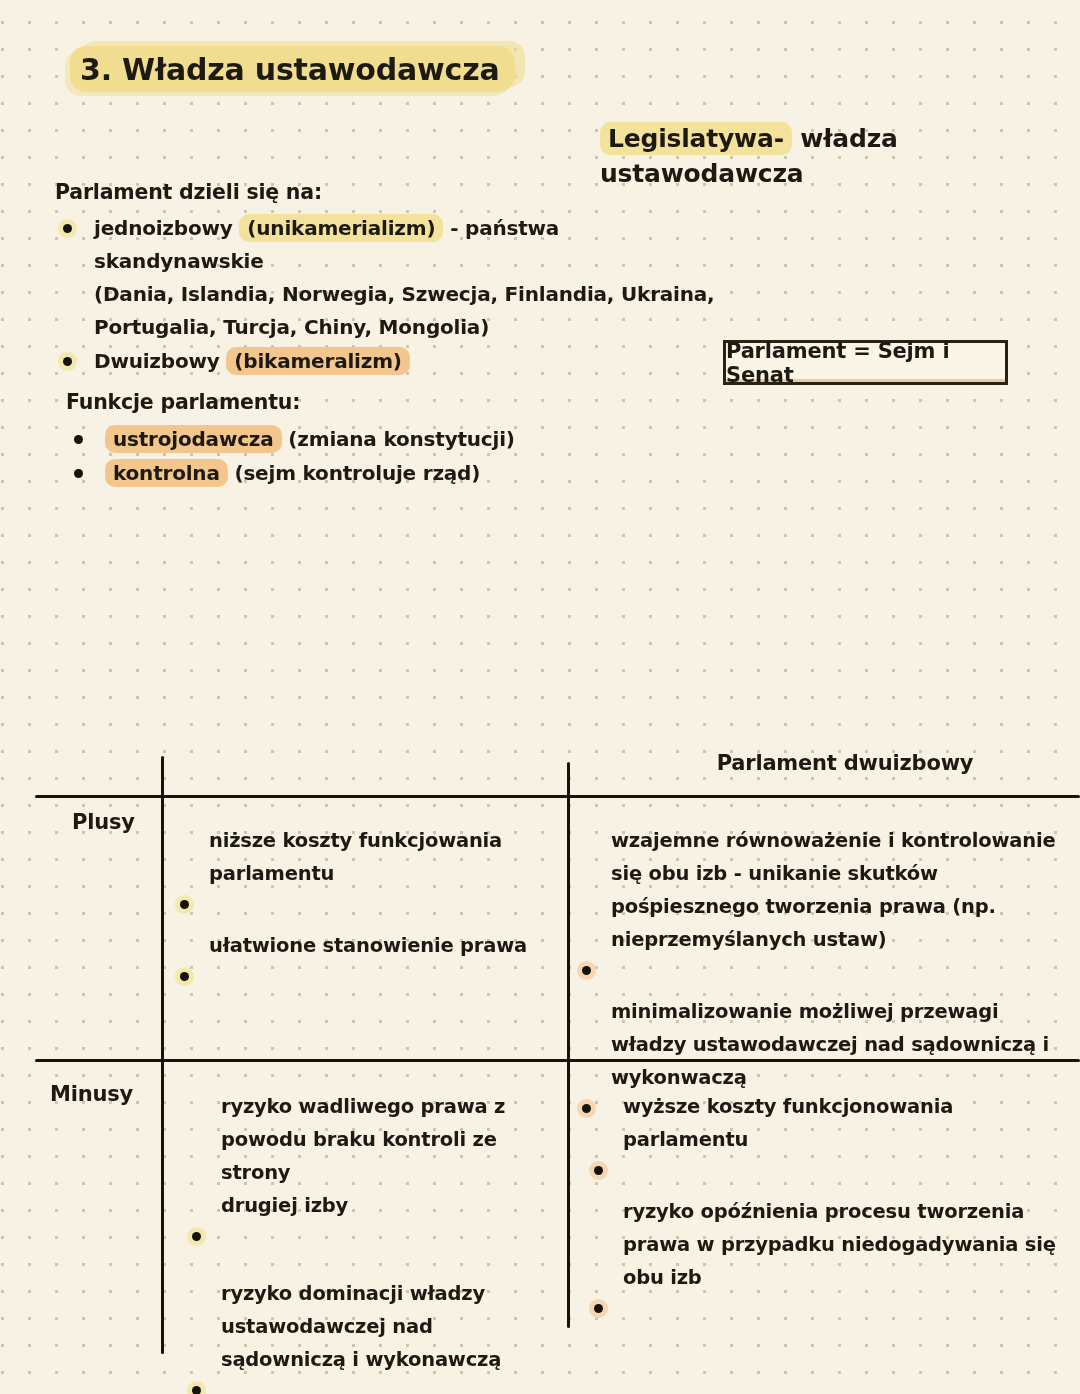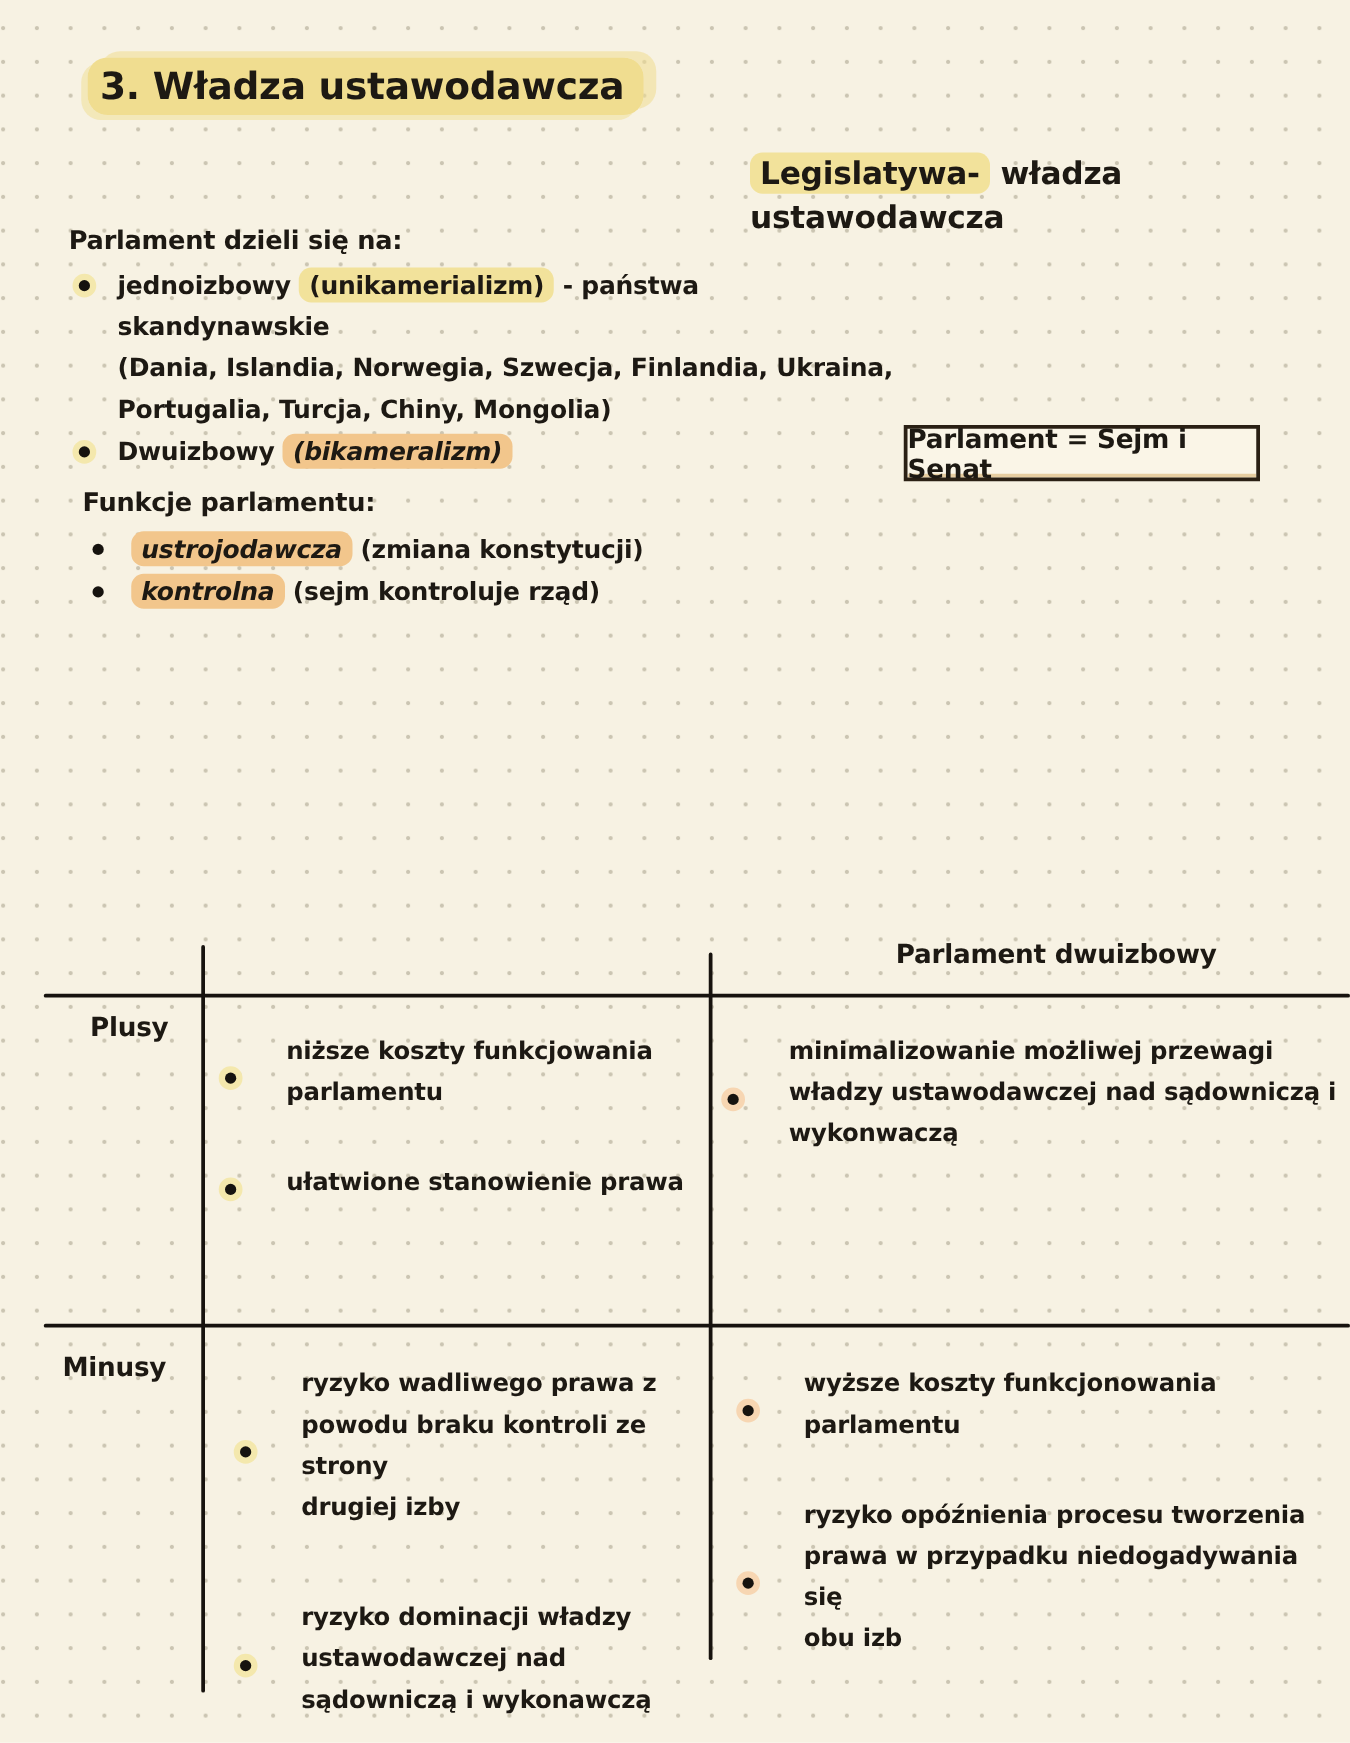--- a/index.html
+++ b/index.html
@@ -36,21 +36,21 @@
 
   
   .side-note{
     left:600px;top:96px;
     font-size:25px;line-height:35px;
     width:330px;
   }
 
   
   .hl-y{background:#f2e29b;padding:2px 8px;border-radius:10px;-webkit-box-decoration-break:clone;box-decoration-break:clone;}
-  .hl-o{background:#f2c68c;padding:2px 8px;border-radius:10px;-webkit-box-decoration-break:clone;box-decoration-break:clone;font-style:italic;}
+  .hl-o{background:#f2c68c;padding:2px 8px;border-radius:10px;-webkit-box-decoration-break:clone;box-decoration-break:clone;}
 
   
   .heading{font-size:20.5px;margin:0;}
   ul.note-list{list-style:none;margin:8px 0 0 0;padding:0;font-size:20px;line-height:33px;}
   ul.note-list li{display:flex;align-items:flex-start;margin:0 0 1px 0;}
   .dot{
     flex:0 0 auto;width:9px;height:9px;border-radius:50%;
     background:#16130f;margin:12px 22px 0 8px;
   }
   .dot.halo-y{box-shadow:0 0 0 5px #f4e8ad;}
@@ -84,21 +84,21 @@
   .col-header{font-size:21px;text-align:center;margin:0;}
   .col-header-1{left:170px;top:754px;width:390px;}
   .col-header-2{left:620px;top:751px;width:450px;}
 
   .row-label{font-size:21px;margin:0;}
   .row-label-plusy{left:72px;top:810px;}
   .row-label-minusy{left:50px;top:1082px;}
 
   .cell{font-size:19.5px;line-height:33px;}
   .cell ul{list-style:none;margin:0;padding:0;}
-  .cell li{display:flex;align-items:center;gap:20px;}
+  .cell li{display:flex;align-items:flex-end;}
   .cell .dot{margin:12px 20px 0 0;}
   .cell-plusy-jedno{left:180px;top:804px;width:380px;}
   .cell-plusy-dwu{left:582px;top:804px;width:490px;}
   .cell-minusy-jedno{left:192px;top:1070px;width:370px;}
   .cell-minusy-jedno li.gap{margin-top:16px;}
   .cell-minusy-dwu{left:594px;top:1070px;width:480px;}
 </style>
 </head>
 <body>
 
@@ -164,20 +164,27 @@
           <span class="dot halo-y"></span>
           <p class="pre-line">ułatwione stanowienie prawa</p>
         </li>
     </ul>
   </div>
 
   <div class="abs cell cell-plusy-dwu">
     <ul>
       <li>
           <span class="dot halo-p"></span>
+          <p class="pre-line">wzajemne równoważenie i kontrolowanie
+się obu izb - unikanie skutków
+pośpiesznego tworzenia prawa (np.
+nieprzemyślanych ustaw)</p>
+        </li>
+      <li>
+          <span class="dot halo-p"></span>
           <p class="pre-line">minimalizowanie możliwej przewagi
 władzy ustawodawczej nad sądowniczą i
 wykonwaczą</p>
         </li>
     </ul>
   </div>
 
   <div class="abs cell cell-minusy-jedno">
     <ul>
       <li>

